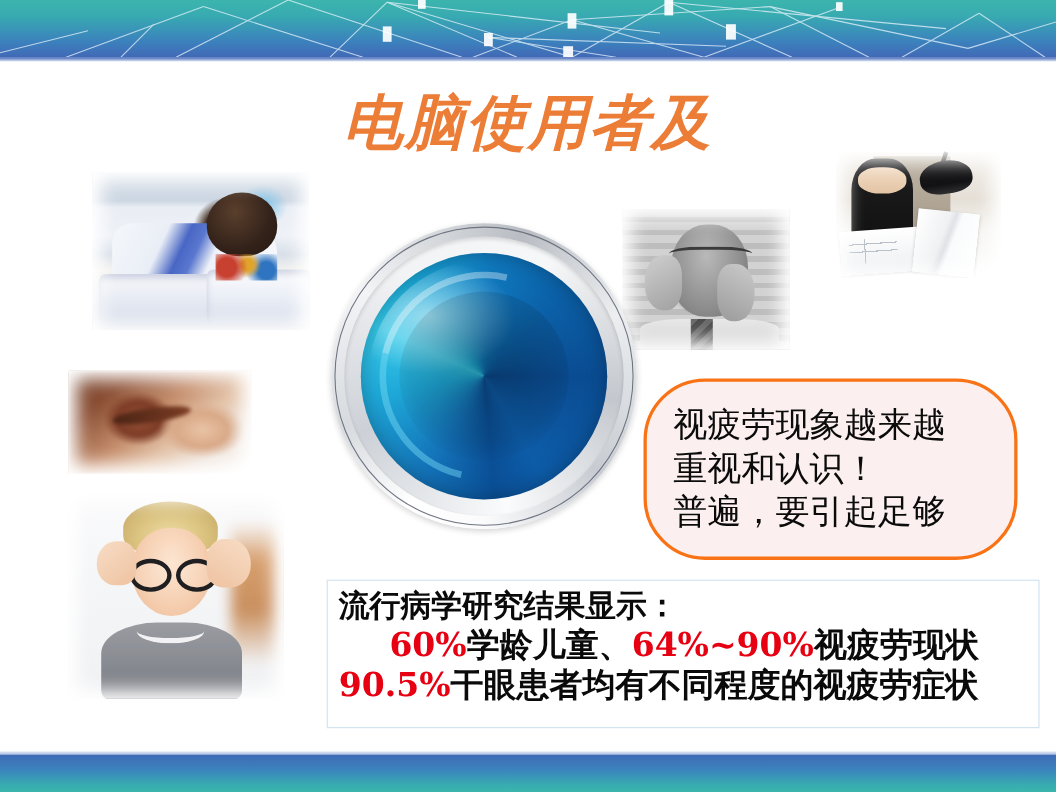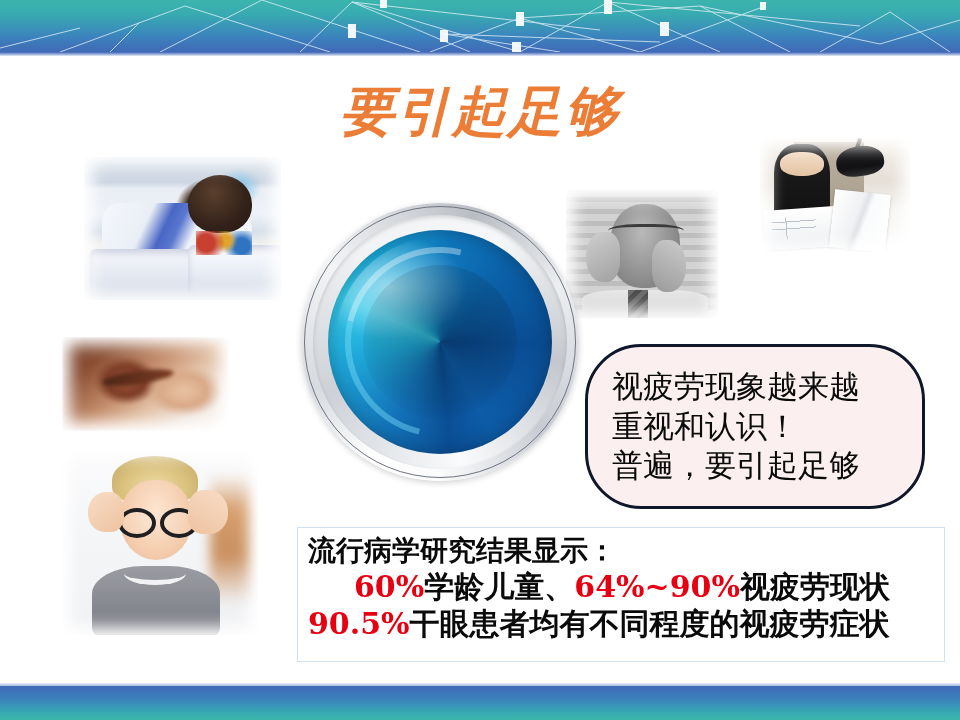--- a/index.html
+++ b/index.html
@@ -370,21 +370,21 @@
        0 2px 2px rgba(40,80,160,.35);
     white-space: nowrap;
   }
 
   
   .bubble {
     position: absolute;
     left: 585px; top: 344px;
     width: 340px; height: 165px;
     background: #fbf0ef;
-    border: 3px solid #0f172a;
+    border: 3px solid #f97316;
     border-radius: 56px;
     box-sizing: border-box;
     display: flex;
     align-items: center;
   }
   .bubble-text {
     padding: 0 20px 0 24px;
     font-family: "DejaVu Sans", "Liberation Sans", sans-serif;
     font-size: 31px;
     font-weight: normal;
@@ -454,21 +454,21 @@
         <rect x="512" y="42" width="9" height="10"></rect>
         <rect x="604" y="0" width="8" height="14"></rect>
         <rect x="660" y="22" width="9" height="14"></rect>
         <rect x="380" y="0" width="7" height="8"></rect>
         <rect x="760" y="2" width="6" height="8"></rect>
       </g>
     </svg>
   </div>
   <div class="top-banner-underline"></div>
 
-  <div class="title">要引起足够</div>
+  <div class="title">电脑使用者及</div>
 
   <div class="photo" id="photo-student">
     <div class="inner">
       <div class="uni"></div>
       <div class="head"></div>
       <div class="book-l"></div>
       <div class="book-r"></div>
       <div class="col1"></div>
     </div>
     <div class="fade-mask"></div>

